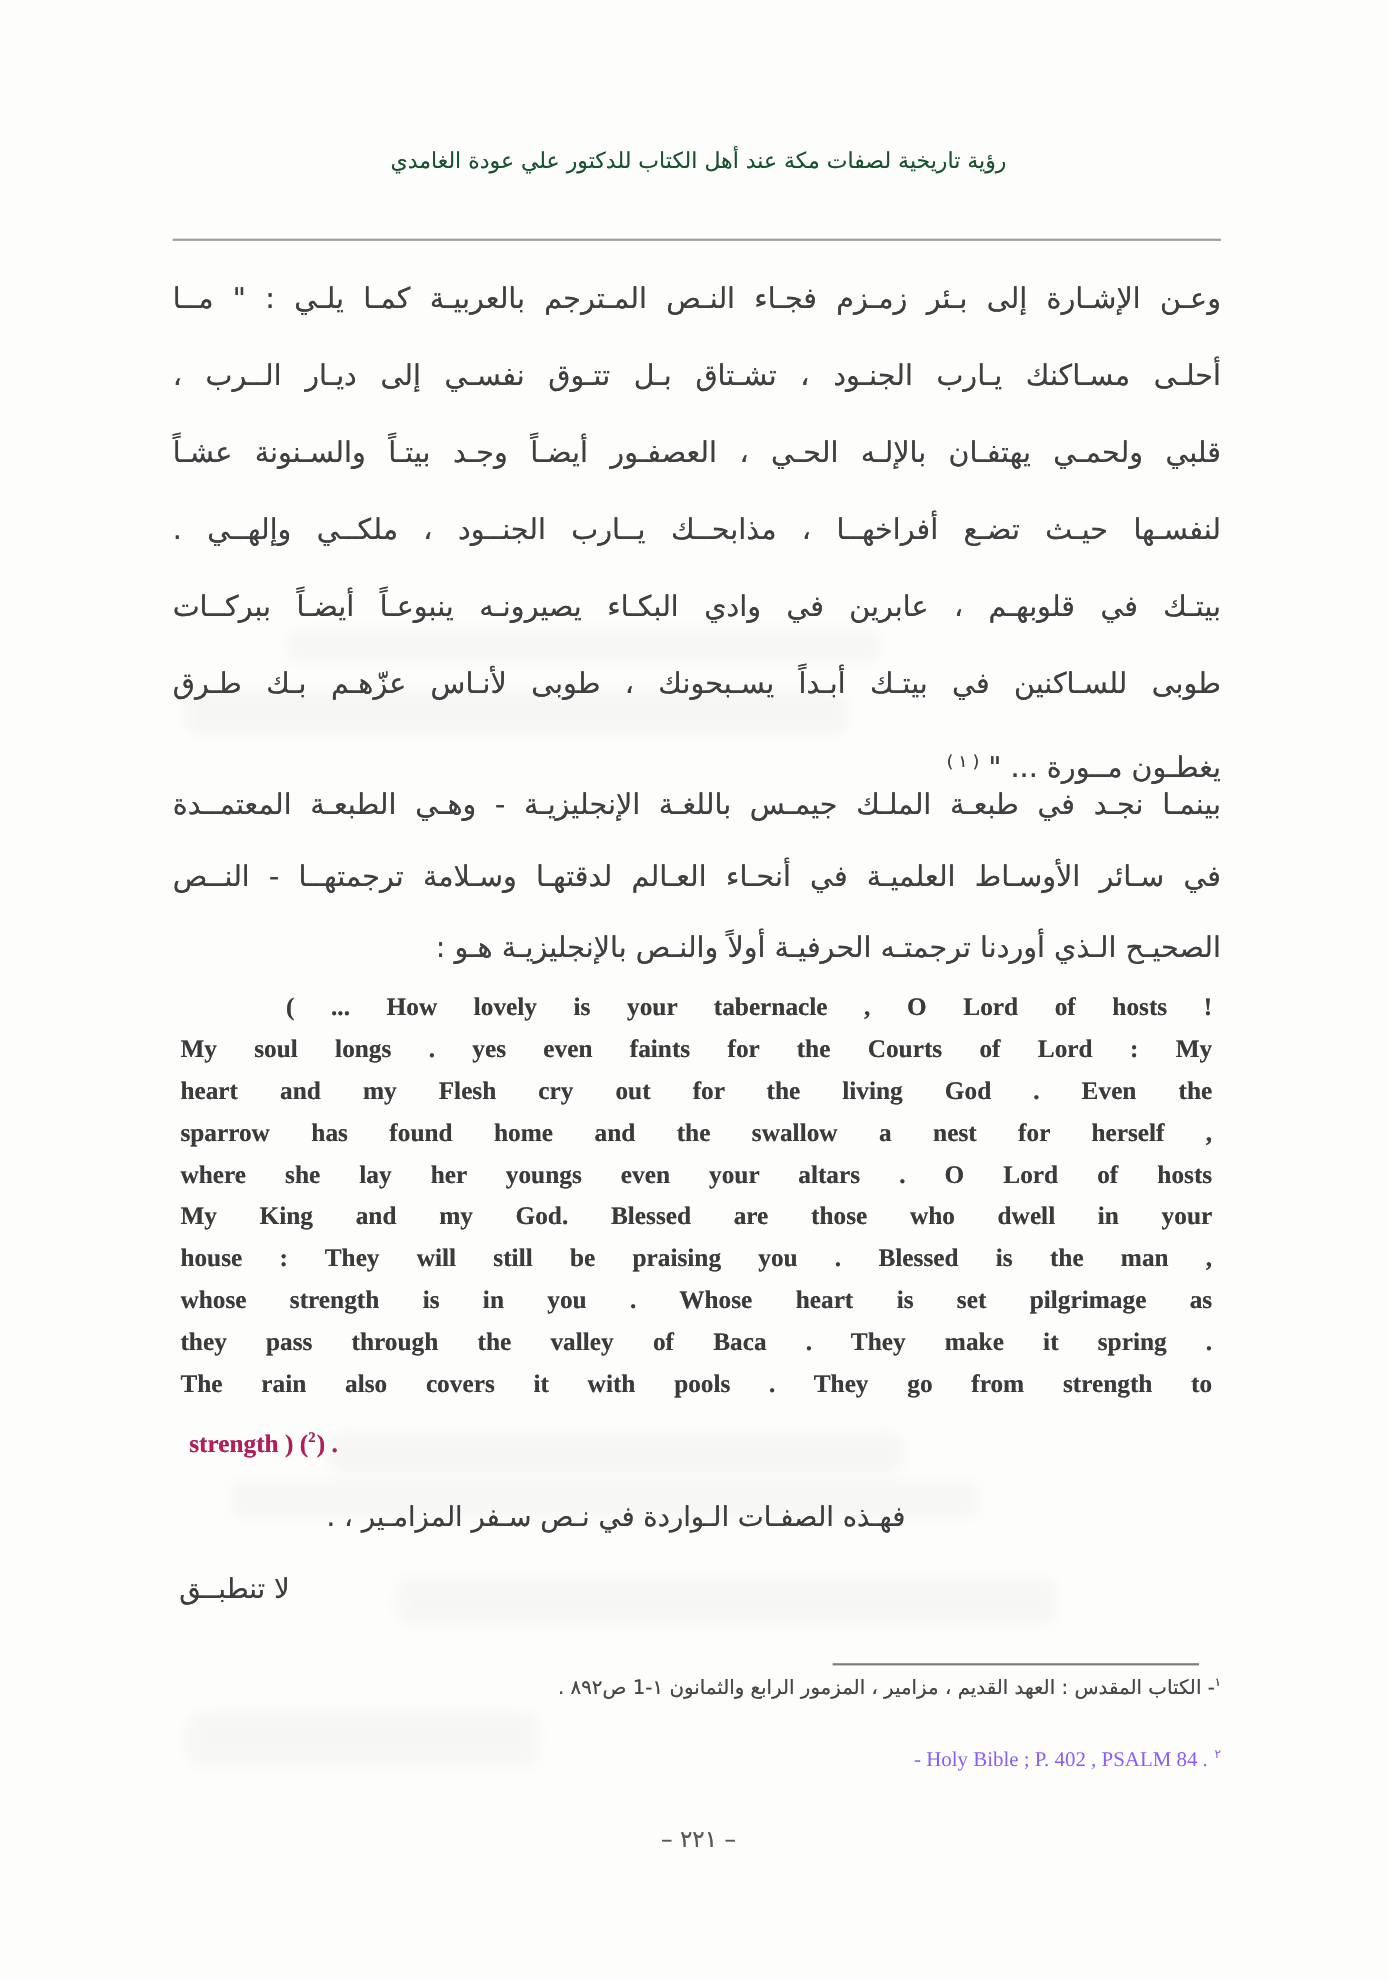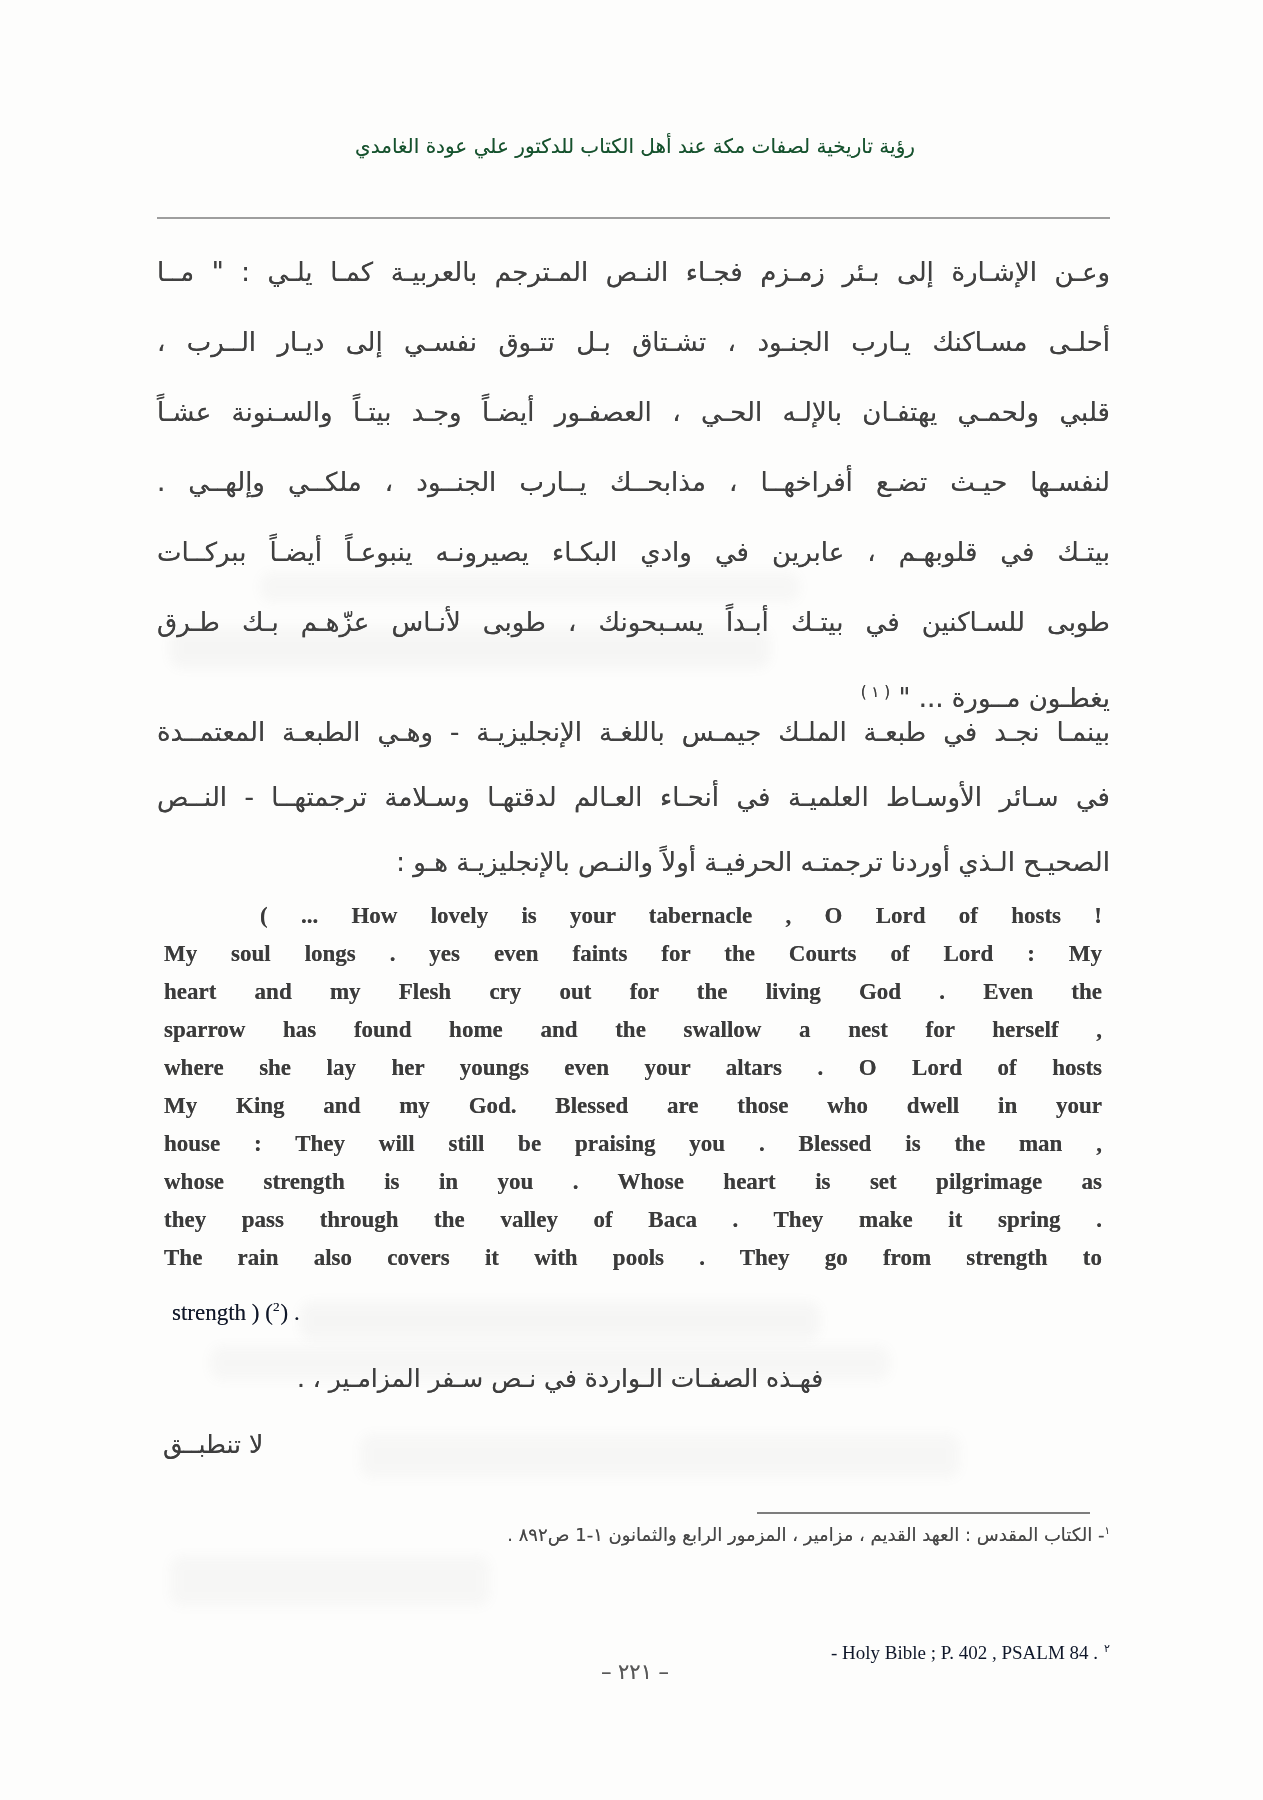--- a/index.html
+++ b/index.html
@@ -46,23 +46,23 @@
     position:absolute;top:897px;left:164px;width:938px;
     direction:ltr;color:#3b3b3b;
     font-family:"Liberation Serif","DejaVu Serif",serif;
     font-weight:bold;font-size:23px;
     text-shadow:0 0 .5px rgba(60,60,60,.7);
   }
   .en-block .eline{height:38px;line-height:38px;text-align:justify;text-align-last:justify;white-space:nowrap;}
   .en-block .eline.first{padding-left:96px;}
   .en-last{
     position:absolute;top:1299px;left:172px;width:938px;
-    direction:ltr;color:#0f172a;
+    direction:ltr;color:#be185d;
     font-family:"Liberation Serif","DejaVu Serif",serif;
-    font-weight:normal;font-size:23px;text-align:left;
+    font-weight:bold;font-size:23px;text-align:left;
     text-shadow:0 0 .5px rgba(60,60,60,.7);
   }
   
   .closing{
     position:absolute;top:1364px;left:85px;width:950px;
     direction:rtl;text-align:center;
     font-size:25px;color:#3e3e3e;
     text-shadow:0 0 .5px rgba(62,62,62,.75);
   }
   .hanging{
@@ -75,23 +75,23 @@
     position:absolute;top:1512px;left:757px;width:333px;height:1.5px;
     background:#7d7d7d;
   }
   .fn1{
     position:absolute;top:1524px;left:160px;width:950px;
     direction:rtl;text-align:right;
     font-size:18px;color:#474747;
     text-shadow:0 0 .4px rgba(70,70,70,.7);
   }
   .fn2{
-    position:absolute;top:1641px;left:160px;width:950px;
+    position:absolute;top:1588px;left:160px;width:950px;
     direction:rtl;text-align:right;
-    font-size:19px;color:#0f172a;
+    font-size:19px;color:#8b5cf6;
   }
   .fn2 .lat{direction:ltr;unicode-bidi:embed;font-family:"Liberation Serif","DejaVu Serif",serif;}
   
   .pagenum{
     position:absolute;top:1660px;left:160px;width:950px;
     text-align:center;direction:rtl;
     font-size:21px;color:#585858;letter-spacing:4px;
     text-shadow:0 0 .4px rgba(88,88,88,.7);
   }
 </style>

